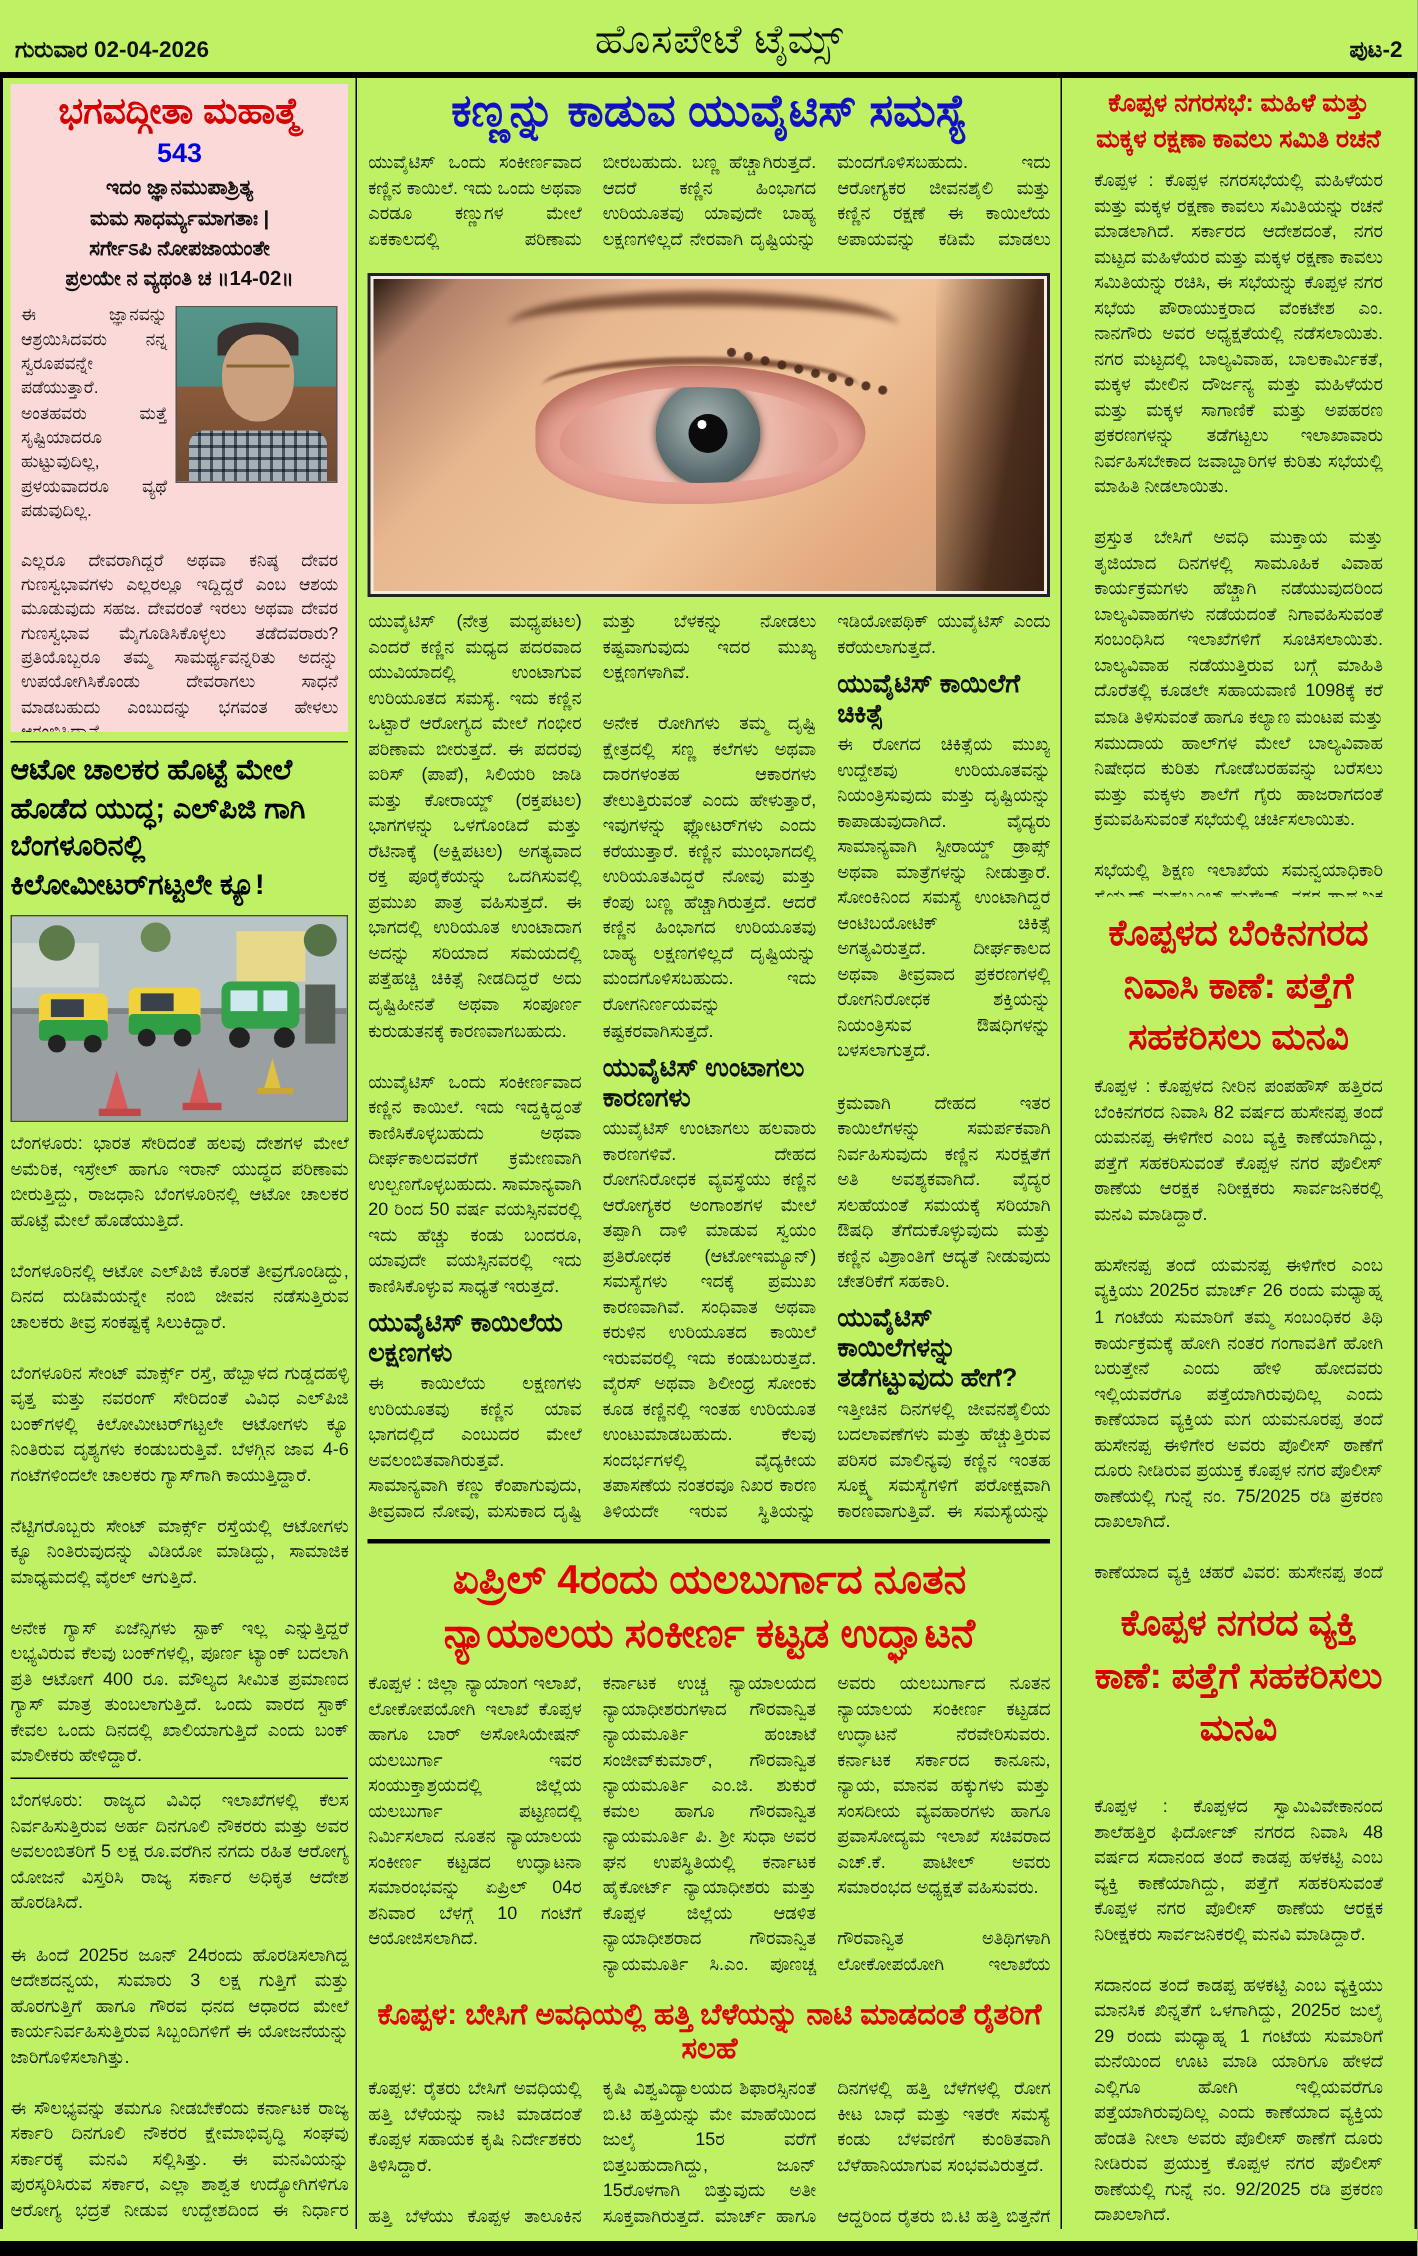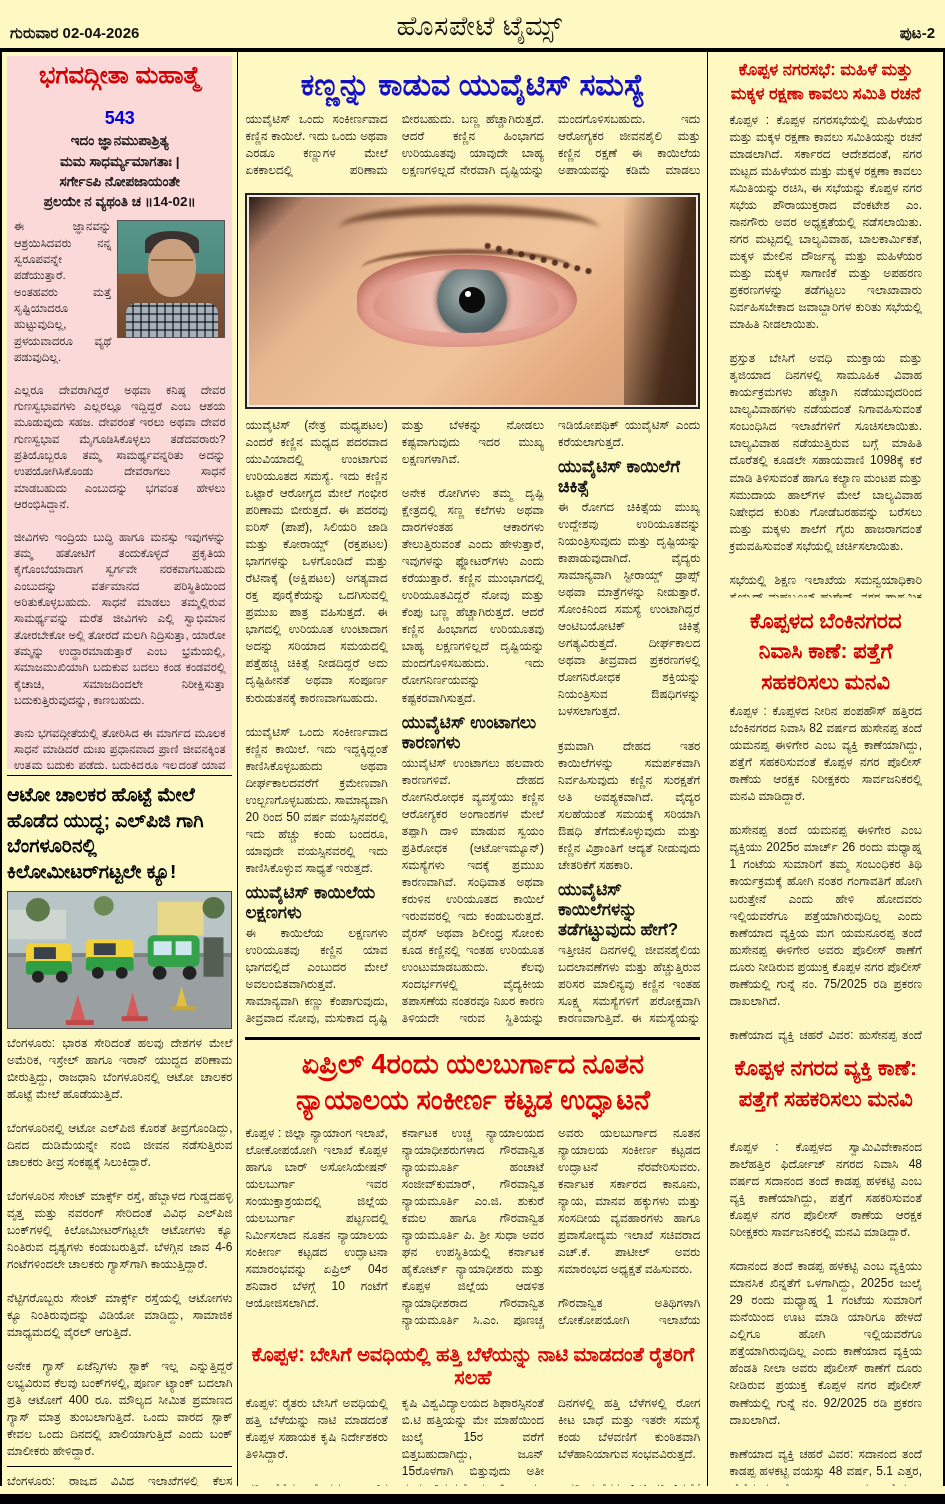--- a/index.html
+++ b/index.html
@@ -1,47 +1,47 @@
 <!DOCTYPE html>
 <html lang="kn"><head>
 <meta charset="utf-8">
 <style>
   html,body{margin:0;padding:0;background:#888;}
   *{box-sizing:border-box;}
   .page{
     position:relative;width:945px;height:1504px;margin:0 auto;
-    background:#fef9c3;color:#111;
+    background:#bef264;color:#111;
     font-family:"Liberation Sans","DejaVu Sans",sans-serif;
     overflow:hidden;
   }
   
   .hdr{
     display:flex;align-items:flex-end;justify-content:space-between;
     padding:14px 10px 6px 10px;border-bottom:4px solid #000;height:52px;
   }
   .hdr .date{font-size:15px;font-weight:bold;}
   .hdr .masthead{font-size:27px;font-weight:normal;letter-spacing:.5px;transform:translateX(-40px);}
   .hdr .pageno{font-size:15px;font-weight:bold;}
   
   .frame{
     display:flex;height:1434px;border-left:2px solid #000;border-right:2px solid #000;
   }
   .colL{width:236px;padding:4px 5px;overflow:hidden;}
-  .colM{width:472px;padding:12px 7px;overflow:hidden;border-left:1.5px solid #000;border-right:1.5px solid #000;}
+  .colM{width:472px;padding:2px 7px;overflow:hidden;border-left:1.5px solid #000;border-right:1.5px solid #000;}
   .colR{width:235px;padding:4px 21px;overflow:hidden;}
   .botbar{position:absolute;left:0;right:0;bottom:0;height:10px;background:#000;}
   
   .paras{white-space:pre-line;text-align:justify;font-size:12px;line-height:1.42;color:#141414;}
   .rule{border:0;border-top:1.5px solid #000;margin:6px 0;}
   .thickrule{border:0;border-top:3px solid #000;margin:8px 0 6px 0;}
   h1,h2,h3{margin:0;}
   
-  .gita{background:#fcd9d9;padding:6px 7px 18px 7px;height:713px;overflow:hidden;}
+  .gita{background:#fcd9d9;padding:6px 7px 18px 7px;height:432px;overflow:hidden;}
   .gita-title{color:#d40000;font-size:24px;font-weight:bold;text-align:center;line-height:1.1;}
-  .gita-num{color:#0000dd;font-size:18px;font-weight:bold;text-align:center;margin:20px 0 2px 0;}
+  .gita-num{color:#0000dd;font-size:18px;font-weight:bold;text-align:center;margin:4px 0 2px 0;}
   .shloka{font-weight:bold;font-size:13.5px;text-align:center;white-space:pre-line;line-height:1.5;margin-bottom:6px;color:#111;}
   .gita .paras{font-size:11.5px;}
   .portrait{
     width:108px;height:118px;border:1px solid #555;float:right;margin:2px 0 2px 6px;
     position:relative;background:linear-gradient(180deg,#57948a 0%,#4d8a80 45%,#8a5a3a 46%,#6d4a32 100%);overflow:hidden;
   }
   .portrait .face{position:absolute;left:30px;top:18px;width:48px;height:58px;background:#caa07e;border-radius:45% 45% 48% 48%;}
   .portrait .hairp{position:absolute;left:27px;top:10px;width:54px;height:22px;background:#3a3230;border-radius:50% 50% 0 0;}
   .portrait .glasses{position:absolute;left:33px;top:38px;width:42px;height:10px;border-top:2px solid #86652f;}
   .portrait .shirt{position:absolute;left:8px;bottom:0;width:92px;height:34px;
@@ -75,21 +75,21 @@
   .uv-body{height:612px;overflow:hidden;}
   
   .court-head{color:#e00000;font-size:27px;font-weight:bold;text-align:center;line-height:1.35;margin:6px 0;}
   .court-body{height:214px;overflow:hidden;}
   
   .cotton-head{color:#e00000;font-size:19.5px;font-weight:bold;text-align:center;margin:4px 0 6px 0;}
   .cotton-body{height:150px;overflow:hidden;}
   
   .r-head{color:#d40000;font-weight:bold;text-align:center;line-height:1.45;}
   .muni-head{font-size:16.5px;margin:2px 0 6px 0;}
-  .miss-head{font-size:21px;margin:8px 0 6px 0;}
+  .miss-head{font-size:24px;margin:8px 0 6px 0;}
   .muni-body{height:486px;overflow:hidden;}
   .miss1-body{height:342px;overflow:hidden;}
   .miss2-body{height:356px;overflow:hidden;margin-top:25px;}
 </style>
 </head>
 <body>
 
 <div class="page">
 
   <div class="hdr">

